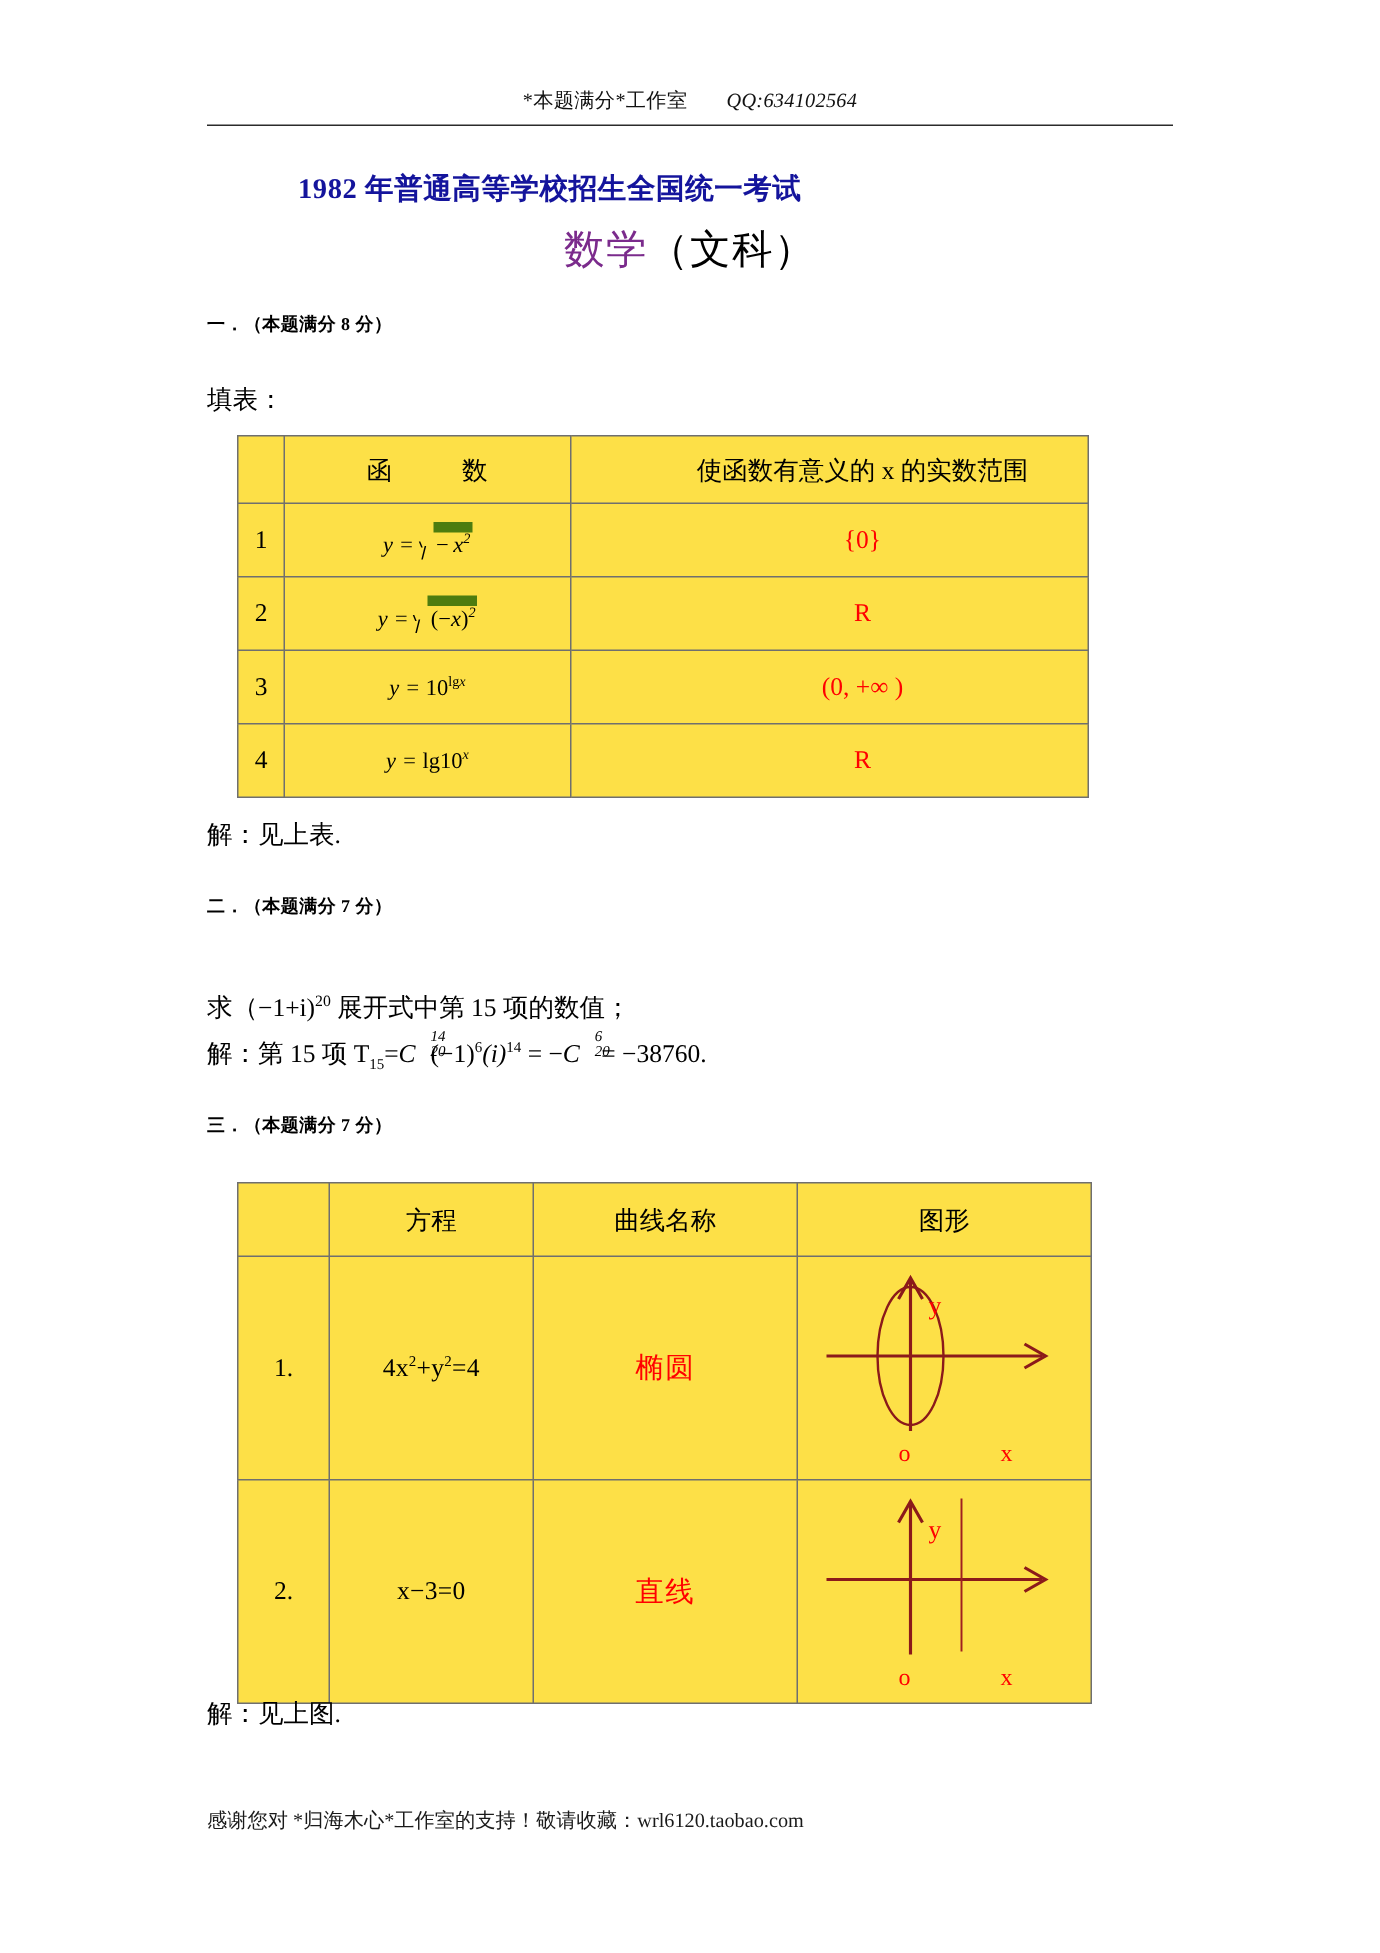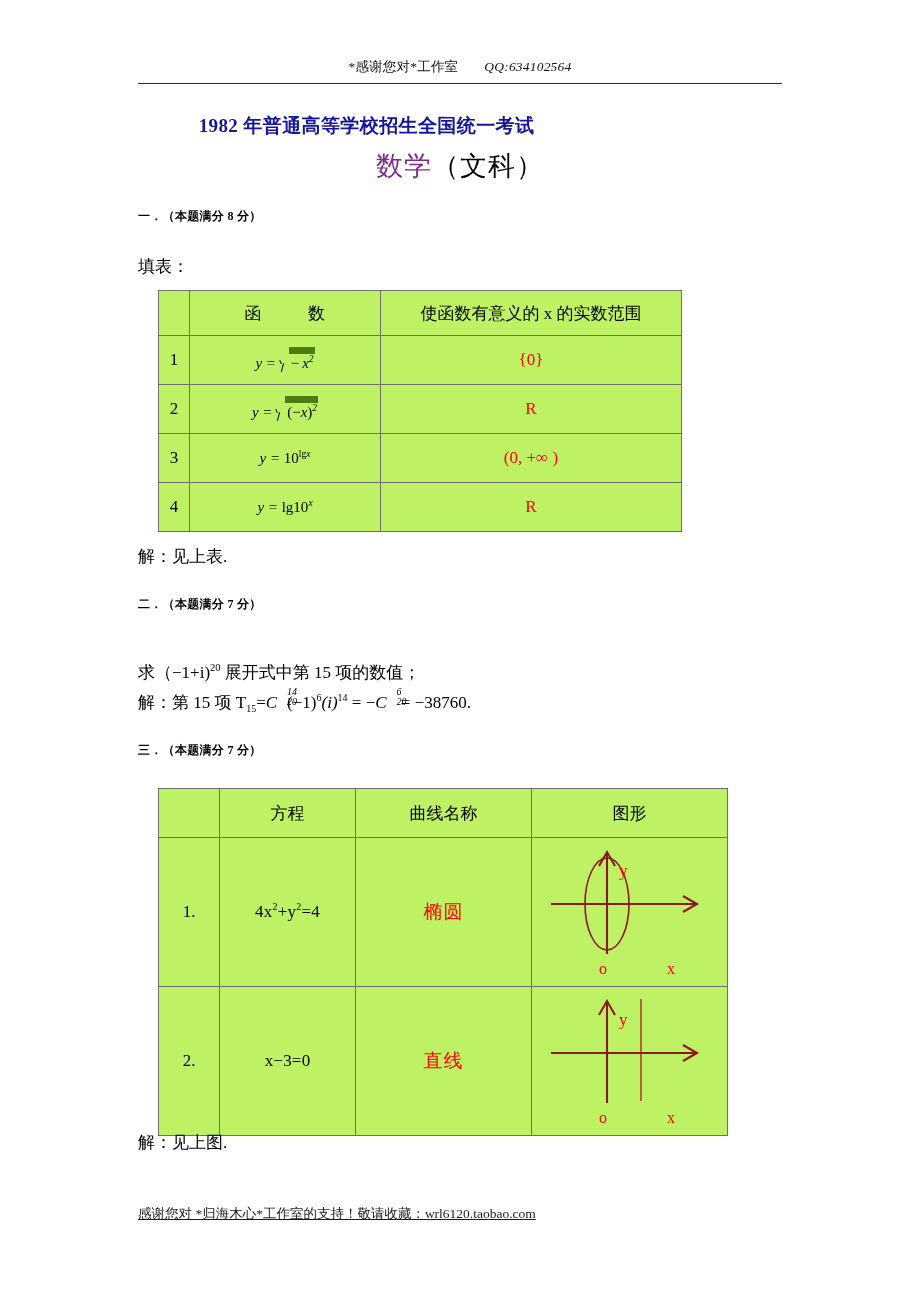--- a/index.html
+++ b/index.html
@@ -80,36 +80,36 @@
     font-weight: bold;
     font-size: 12px;
     letter-spacing: 0.3px;
   }
   .body-line { font-size: 17px; }
 
   
   table.qtable {
     position: absolute;
     border-collapse: collapse;
-    background: #bef264;
+    background: #fde047;
   }
   table.qtable td {
     border: 1px solid #6f6f6f;
     text-align: center;
     vertical-align: middle;
     padding: 0;
     font-size: 17px;
   }
   .red { color: #ff0000; }
 
   
   #table-functions { left: 158px; top: 290px; }
   #table-functions td.c-idx  { width: 30px;  }
   #table-functions td.c-fn   { width: 190px; }
-  #table-functions td.c-rng  { width: 300px; }
+  #table-functions td.c-rng  { width: 300px; padding-left: 44px; }
   #table-functions tr.hdr td { height: 44px; }
   #table-functions tr.row td { height: 48px; }
   .hdr-fn { letter-spacing: 0.5px; }
   .hdr-fn .gap { display: inline-block; width: 46px; }
 
   
   .math {
     font-family: "Liberation Serif", "DejaVu Serif", serif;
     font-style: italic;
     font-size: 15px;
@@ -167,21 +167,20 @@
   .graph-cell svg { display: block; margin: 0 auto; }
 
   
   .doc-footer {
     position: absolute;
     left: 138px;
     top: 1205px;
     font-size: 13.5px;
     color: #1a1a1a;
     white-space: nowrap;
-    text-decoration: underline;
   }
 
   
   .formula-line { font-size: 17px; }
   .formula-line .cm { font-family: "Liberation Serif", serif; font-style: italic; }
   .formula-line sup, .formula-line sub { font-size: 10px; }
   .cbin {
     display: inline-block;
     position: relative;
     font-style: italic;
@@ -202,21 +201,21 @@
     font-style: italic;
   }
   .cbin .spacer { visibility: hidden; font-size: 10px; }
 </style>
 </head>
 <body>
 
 <div class="page">
 
   <div class="doc-header">
-    <span>*感谢您对*工作室</span><span class="hdr-qq">QQ:634102564</span>
+    <span>*本题满分*工作室</span><span class="hdr-qq">QQ:634102564</span>
   </div>
   <div class="header-rule"></div>
 
   <div class="title-main">1982 年普通高等学校招生全国统一考试</div>
   <div class="title-sub">
     <span class="t-purple">数学</span><span class="t-blue">（文科）</span>
   </div>
 
   <div class="blk sec-head" style="top:209px;">一．（本题满分 8 分）</div>
   <div class="blk body-line" style="top:256px;">填表：</div>

